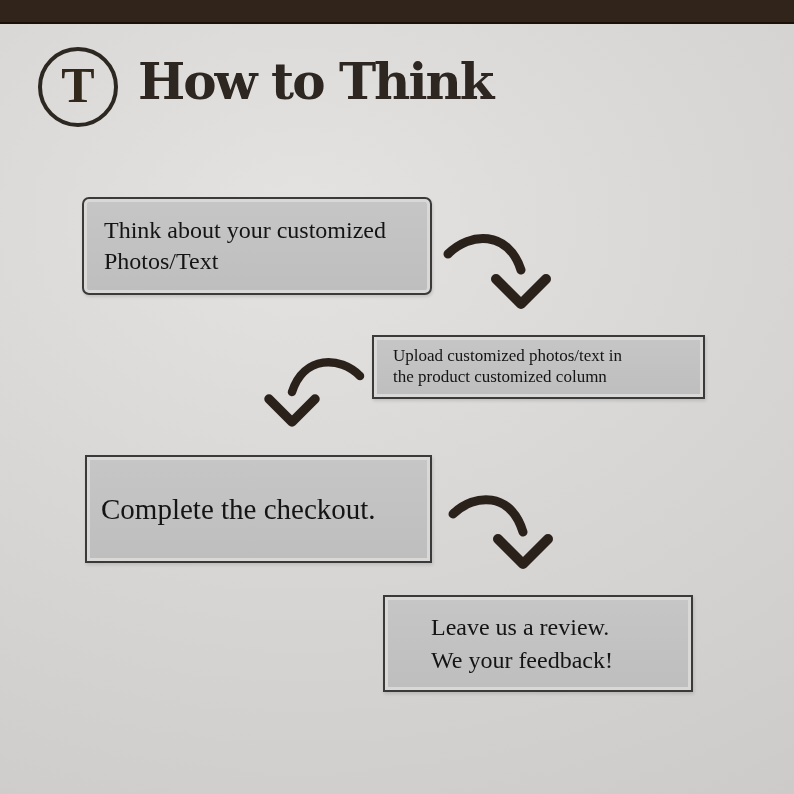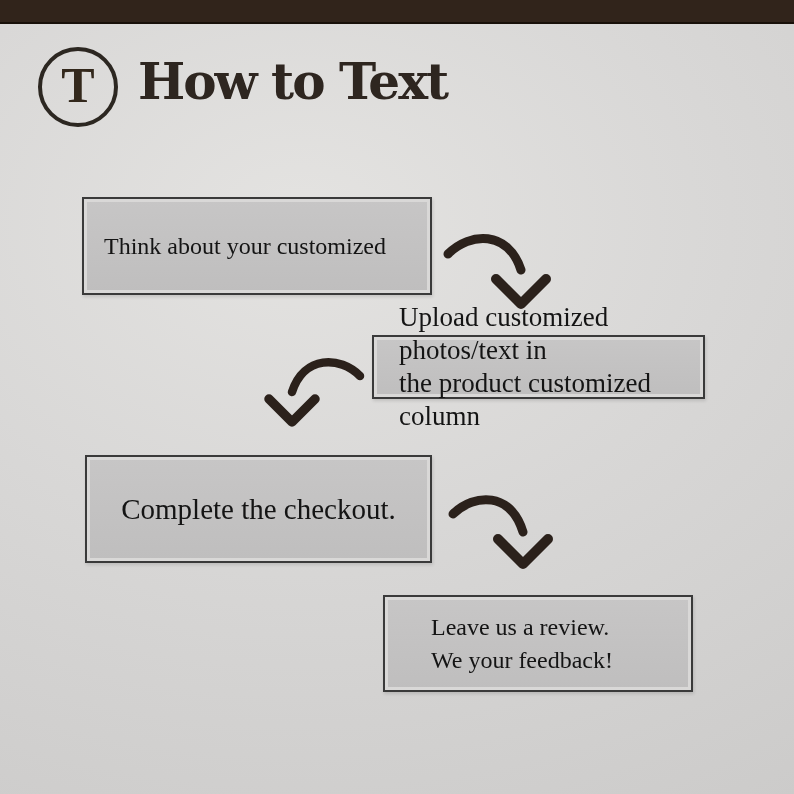--- a/index.html
+++ b/index.html
@@ -70,35 +70,35 @@
     color: #141414;
   }
   .step .line { display: block; }
   .step-1 {
     left: 82px; top: 197px;
     width: 350px; height: 98px;
     padding: 6px 14px 6px 20px;
     font-size: 24px;
     line-height: 1.28;
     text-align: left;
+    border-radius: 7px;
   }
   .step-2 {
     left: 372px; top: 335px;
     width: 333px; height: 64px;
-    padding: 4px 8px 4px 25px;
-    font-size: 27px;
+    padding: 4px 8px 4px 19px;
+    font-size: 17px;
     line-height: 1.22;
     text-align: left;
   }
   .step-3 {
     left: 85px; top: 455px;
     width: 347px; height: 108px;
     padding: 10px 14px;
     font-size: 29px;
-    text-align: center;
   }
   .step-4 {
     left: 383px; top: 595px;
     width: 310px; height: 97px;
     padding: 6px 10px 6px 46px;
     font-size: 24px;
     line-height: 1.35;
     text-align: left;
   }
   .arrow {
@@ -112,25 +112,26 @@
 <body>
 
 <div class="canvas">
 
   <div class="topbar"></div>
 
   <div class="header">
     <div class="logo-circle">
       <span class="logo-letter">T</span>
     </div>
-    <h1 class="page-title">How to Text</h1>
+    <h1 class="page-title">How to Think</h1>
   </div>
 
   <div class="step step-1">
     <span class="line">Think about your customized</span>
+    <span class="line">Photos/Text</span>
   </div>
 
   <svg class="arrow arrow-1" width="120" height="95" viewBox="0 0 120 95" fill="none">
     <path d="M 10 30 C 32 8, 70 6, 83 46" stroke="#2b211b" stroke-width="9" stroke-linecap="round" fill="none"></path>
     <path d="M 58 55 L 83 80 L 108 55" stroke="#2b211b" stroke-width="10" stroke-linecap="round" stroke-linejoin="round" fill="none"></path>
   </svg>
 
   <div class="step step-2">
     <span class="line">Upload customized photos/text in</span>
     <span class="line">the product customized column</span>

